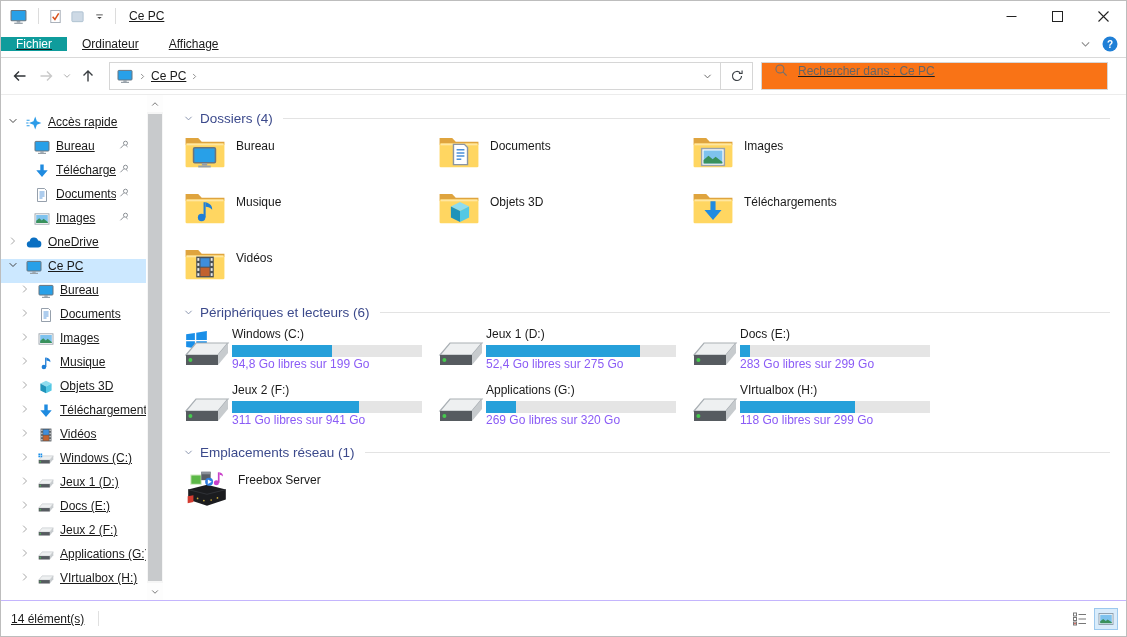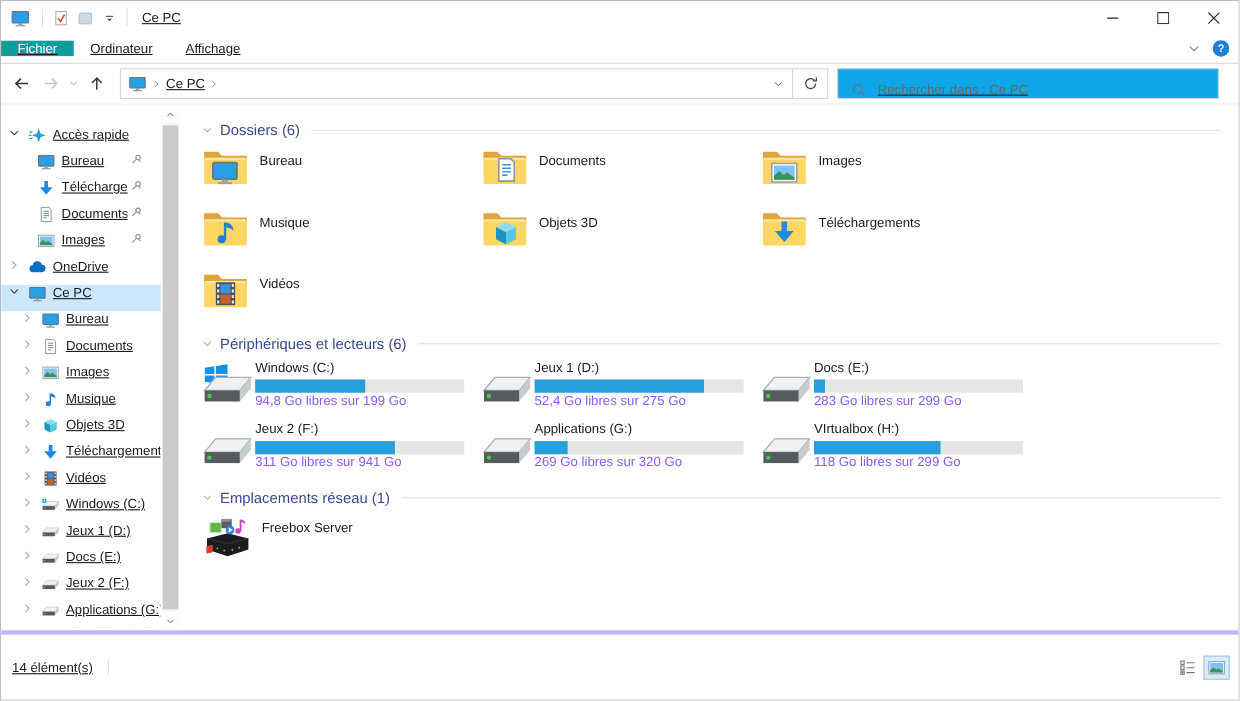--- a/index.html
+++ b/index.html
@@ -25,22 +25,22 @@
   .nav-btn{width:26px;height:26px;display:flex;align-items:center;justify-content:center}
   .nav-chev{width:16px;height:26px;display:flex;align-items:center;justify-content:center}
   .addr{display:flex;align-items:center;height:28px;box-sizing:border-box;border:1px solid #d6d6d6;
      width:612px;margin-left:8px;background:#fff}
   .addr-ic{margin:0 5px 0 7px}
   .crumb{padding:0 4px}
   .addr-spacer{flex:1}
   .addr-btn{width:26px;height:26px;display:flex;align-items:center;justify-content:center}
   .refresh-btn{width:32px;height:28px;box-sizing:border-box;border:1px solid #d6d6d6;border-left:none;
      display:flex;align-items:center;justify-content:center}
-  .search{display:flex;align-items:flex-end;height:28px;box-sizing:border-box;border:1px solid #d6d6d6;
-     width:347px;margin-left:8px;background:#0ea5e9}
+  .search{display:flex;align-items:flex-start;height:28px;box-sizing:border-box;border:1px solid #d6d6d6;
+     width:347px;margin-left:8px;background:#f97316}
   .search svg{margin:0 8px 0 12px}
   .search input{border:none;outline:none;flex:1;font:12px "Liberation Sans",sans-serif;color:#333;background:transparent}
   .search input::placeholder{color:#666}
   
   .body{flex:1;display:flex;min-height:0}
   .sidebar{position:relative;width:162px;flex:0 0 162px;padding-top:20px;box-sizing:border-box;overflow:hidden}
   .ti{height:24px;display:flex;align-items:flex-start;width:145px;box-sizing:border-box;white-space:nowrap;overflow:hidden}
   .ti.sel{background:#cce8ff}
   .ti .chev{flex:0 0 12px;width:12px;height:12px;margin-right:7px;color:#a6a6a6}
   .ti .chev.dark{color:#404040}
@@ -69,21 +69,21 @@
   .d-ic{position:relative;width:48px;height:48px;flex:0 0 48px}
   .d-ic .hdd{position:absolute;left:0;bottom:6px}
   .d-ic .flag{position:absolute;left:1px;top:2px}
   .d-info{margin-left:0;display:flex;flex-direction:column;width:190px}
   .d-name{height:16px}
   .d-bar{height:12px;width:190px;background:#e5e5e5;margin-top:2px}
   .d-fill{display:block;height:12px;background:#26a0da}
   .d-free{margin-top:0;color:#8b5cf6}
   .n-ic{width:46px;height:46px;flex:0 0 46px}
   
-  .statusbar{height:27px;flex:0 0 27px;border-top:4px solid #c4b5fd;display:flex;align-items:center;padding:16px 8px}
+  .statusbar{height:27px;flex:0 0 27px;border-top:1px solid #c4b5fd;display:flex;align-items:center;padding:4px 8px}
   .st-count{margin-left:2px}
   .st-sep{width:1px;height:15px;background:#e0e0e0;margin-left:14px}
   .st-spacer{flex:1}
   .view-btn{width:24px;height:22px;display:flex;align-items:center;justify-content:center;margin-left:2px;box-sizing:border-box}
   .view-btn.active{background:#d9ecfb;border:1px solid #9cc9ee}
 </style>
 </head>
 <body>
 
 <svg width="0" height="0" style="position:absolute" aria-hidden="true">
@@ -563,21 +563,21 @@
           </div>
       </div>
     </div>
 
     <div class="main">
 
       <div class="sec-h" style="top:14px">
         <svg class="chev">
             <use href="#sym-cd"></use>
           </svg>
-        <span class="sec-title">Dossiers (6)</span>
+        <span class="sec-title">Dossiers (4)</span>
         <span class="sec-rule"></span>
       </div>
 
       <div class="tile" style="left:21px;top:36px">
         <span class="f-ic">
           <svg class="base" width="42" height="36">
               <use href="#sym-folder"></use>
             </svg>
           <svg class="ovl" style="left:8px;top:13px" width="25" height="25">
               <use href="#sym-monitor"></use>

